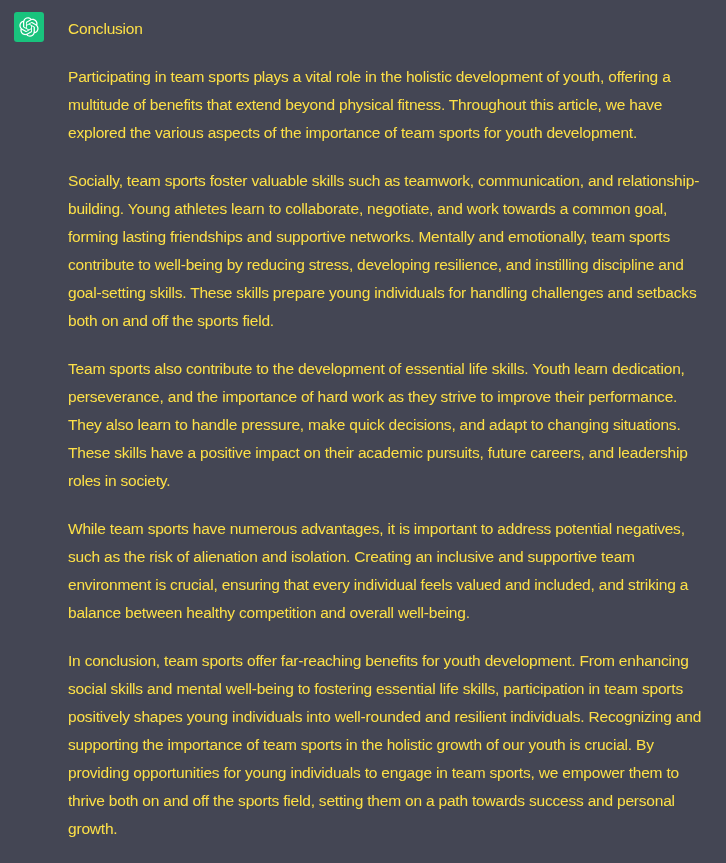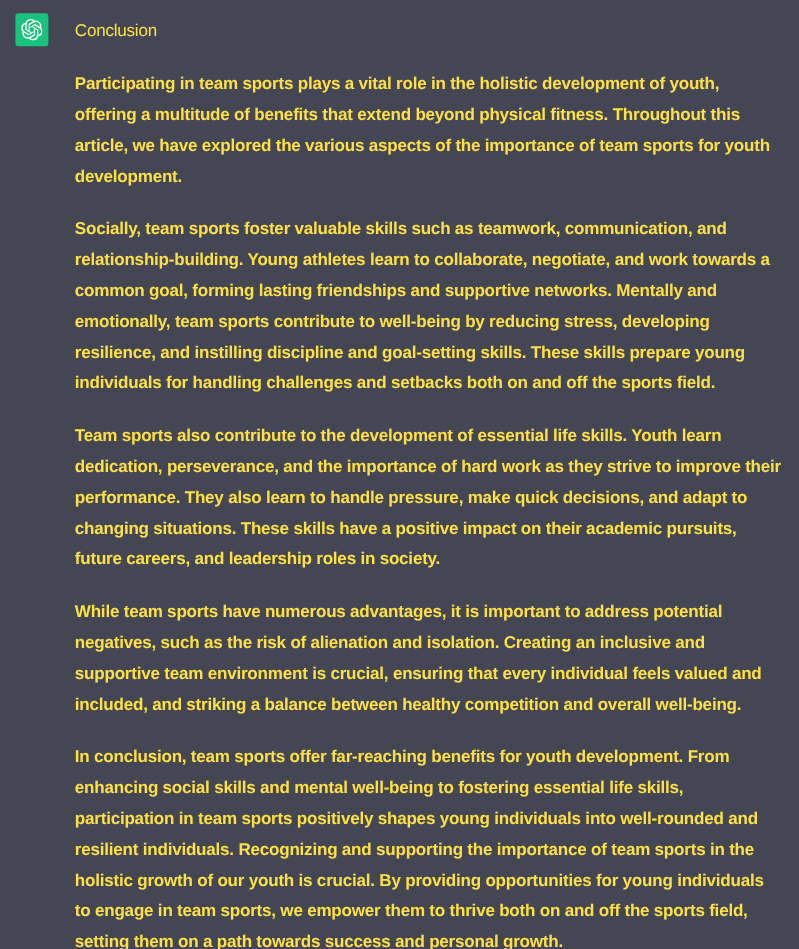--- a/index.html
+++ b/index.html
@@ -37,21 +37,20 @@
     width: 652px;
     max-width: 652px;
     color: #fde047;
     font-size: 15.5px;
     letter-spacing: -0.2px;
     line-height: 28px;
     padding-top: 3px;
   }
   .content p {
     margin: 0 0 20px 0;
-    font-weight: bold;
   }
   .content p.heading {
     margin: 0 0 20px 0;
     font-weight: 400;
   }
 </style>
 </head>
 <body>
 
 <div class="message-row">

